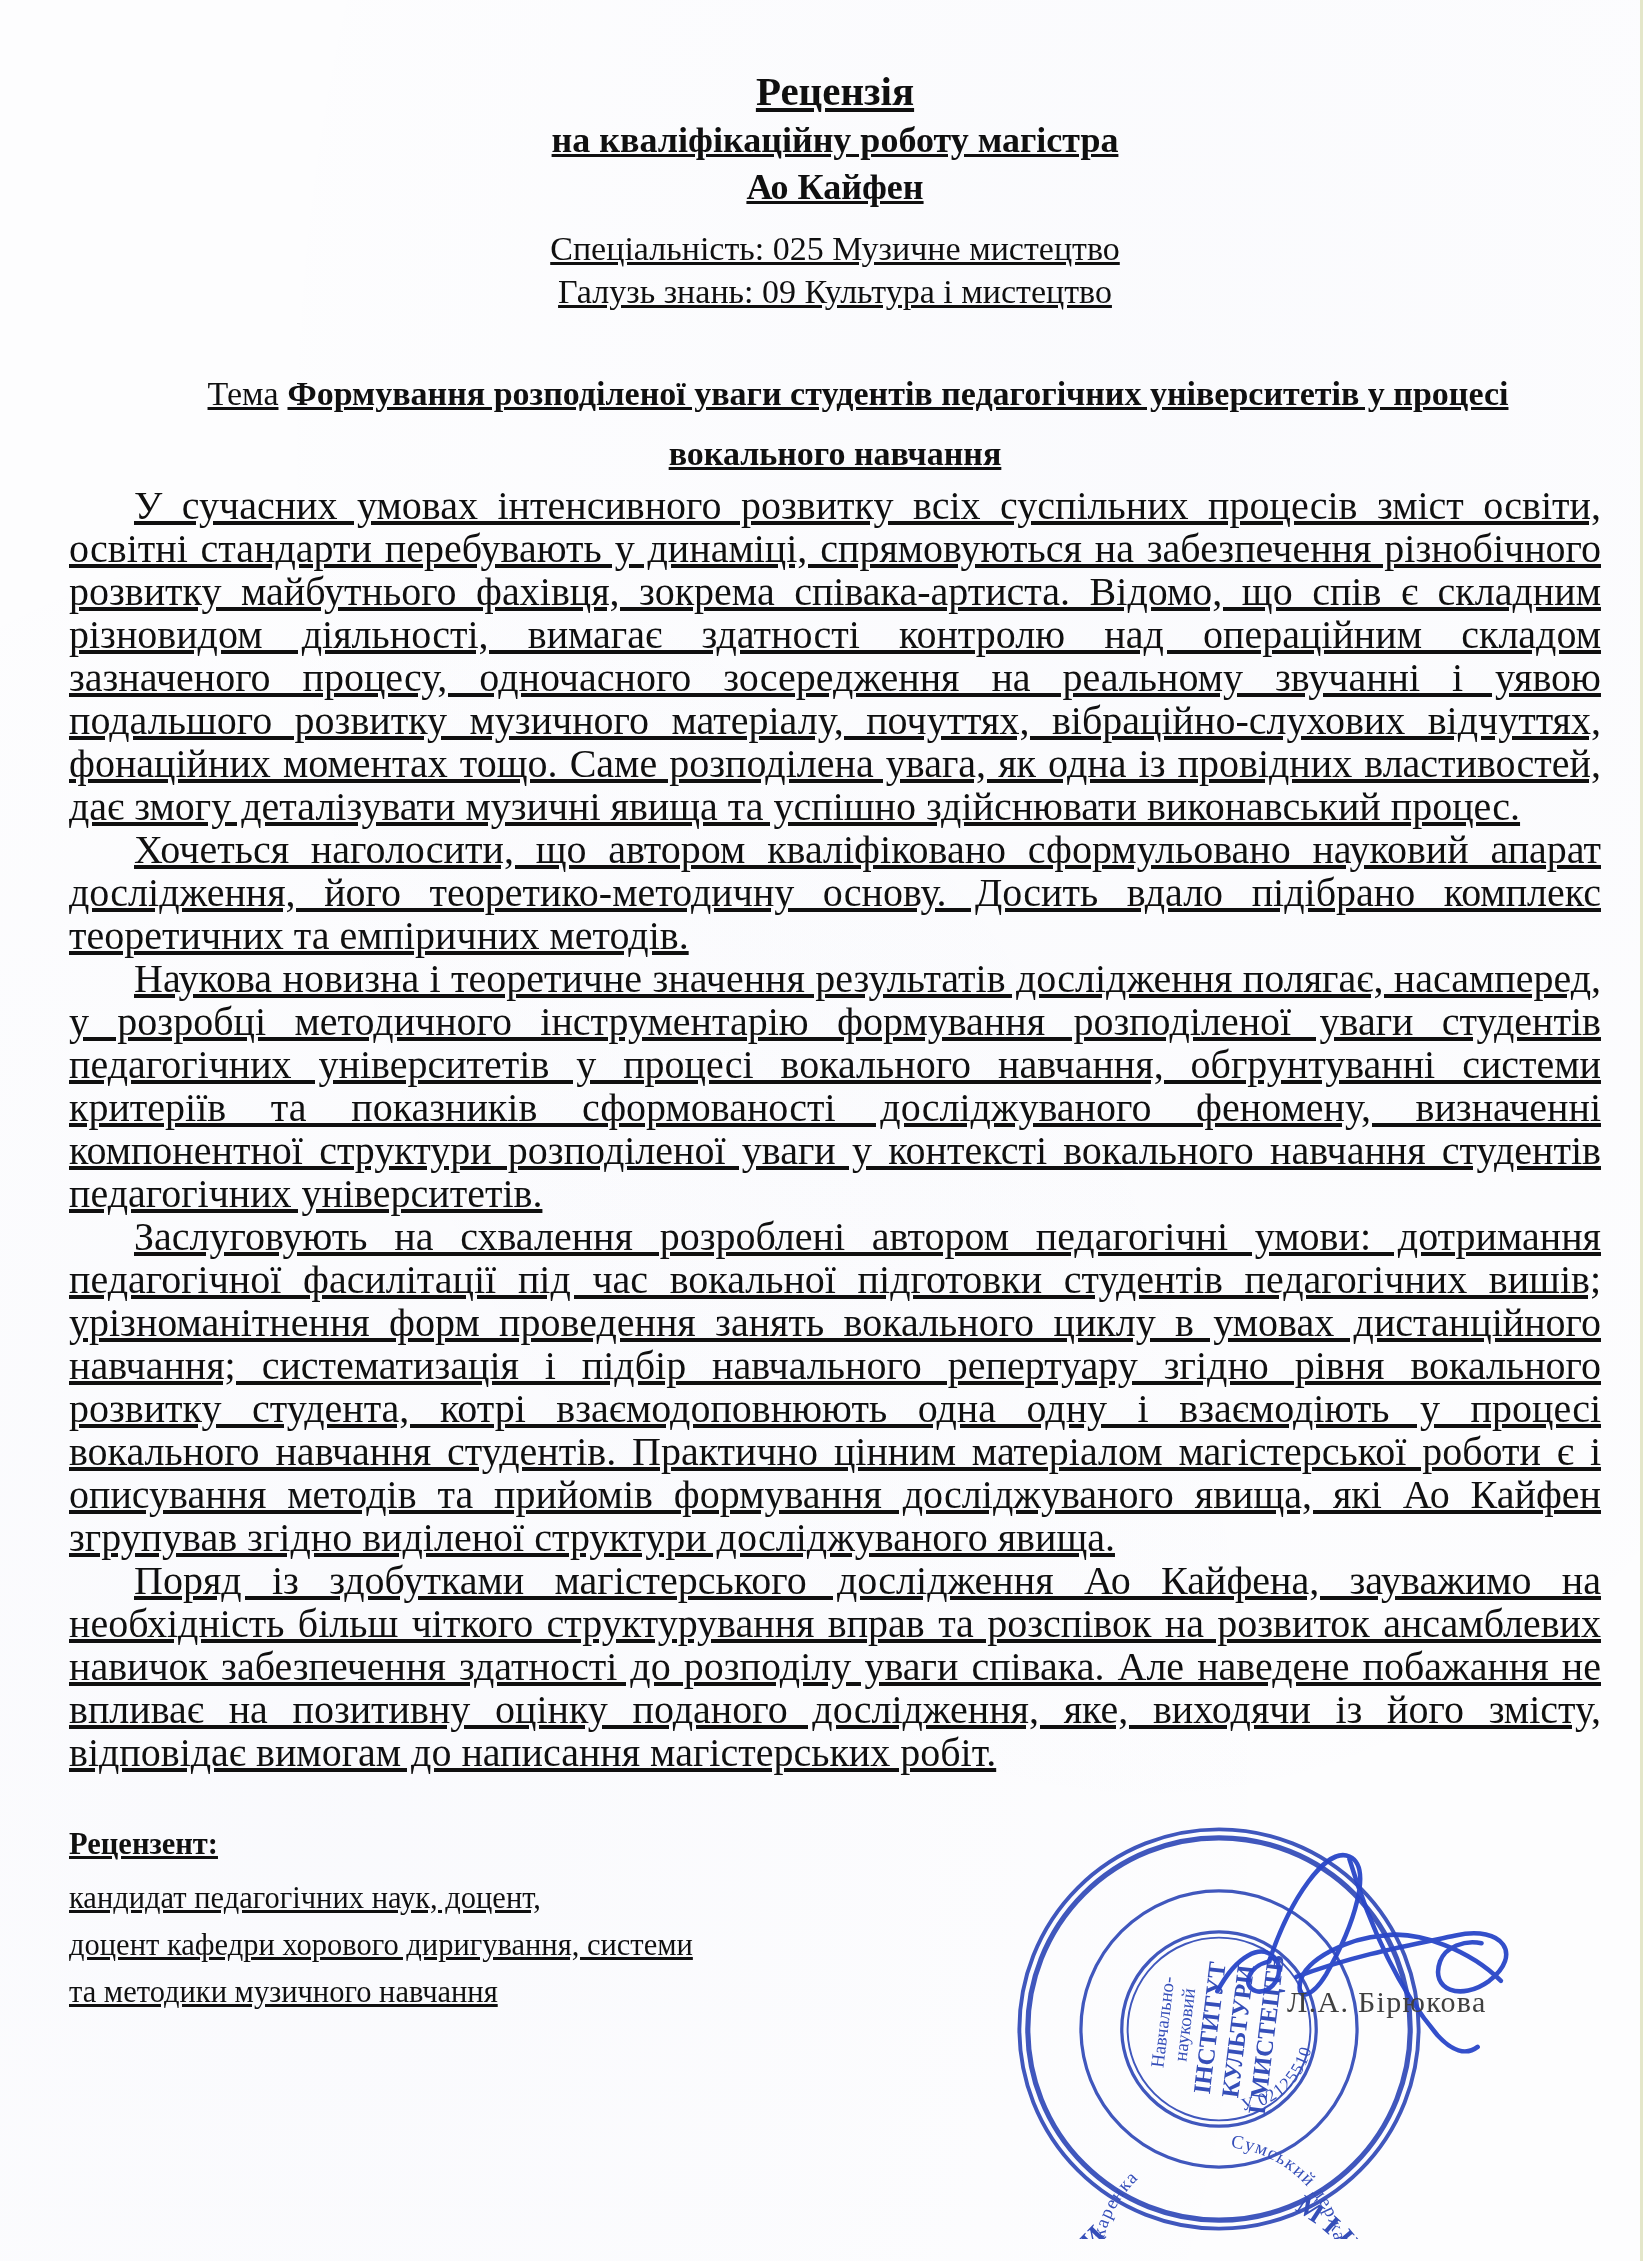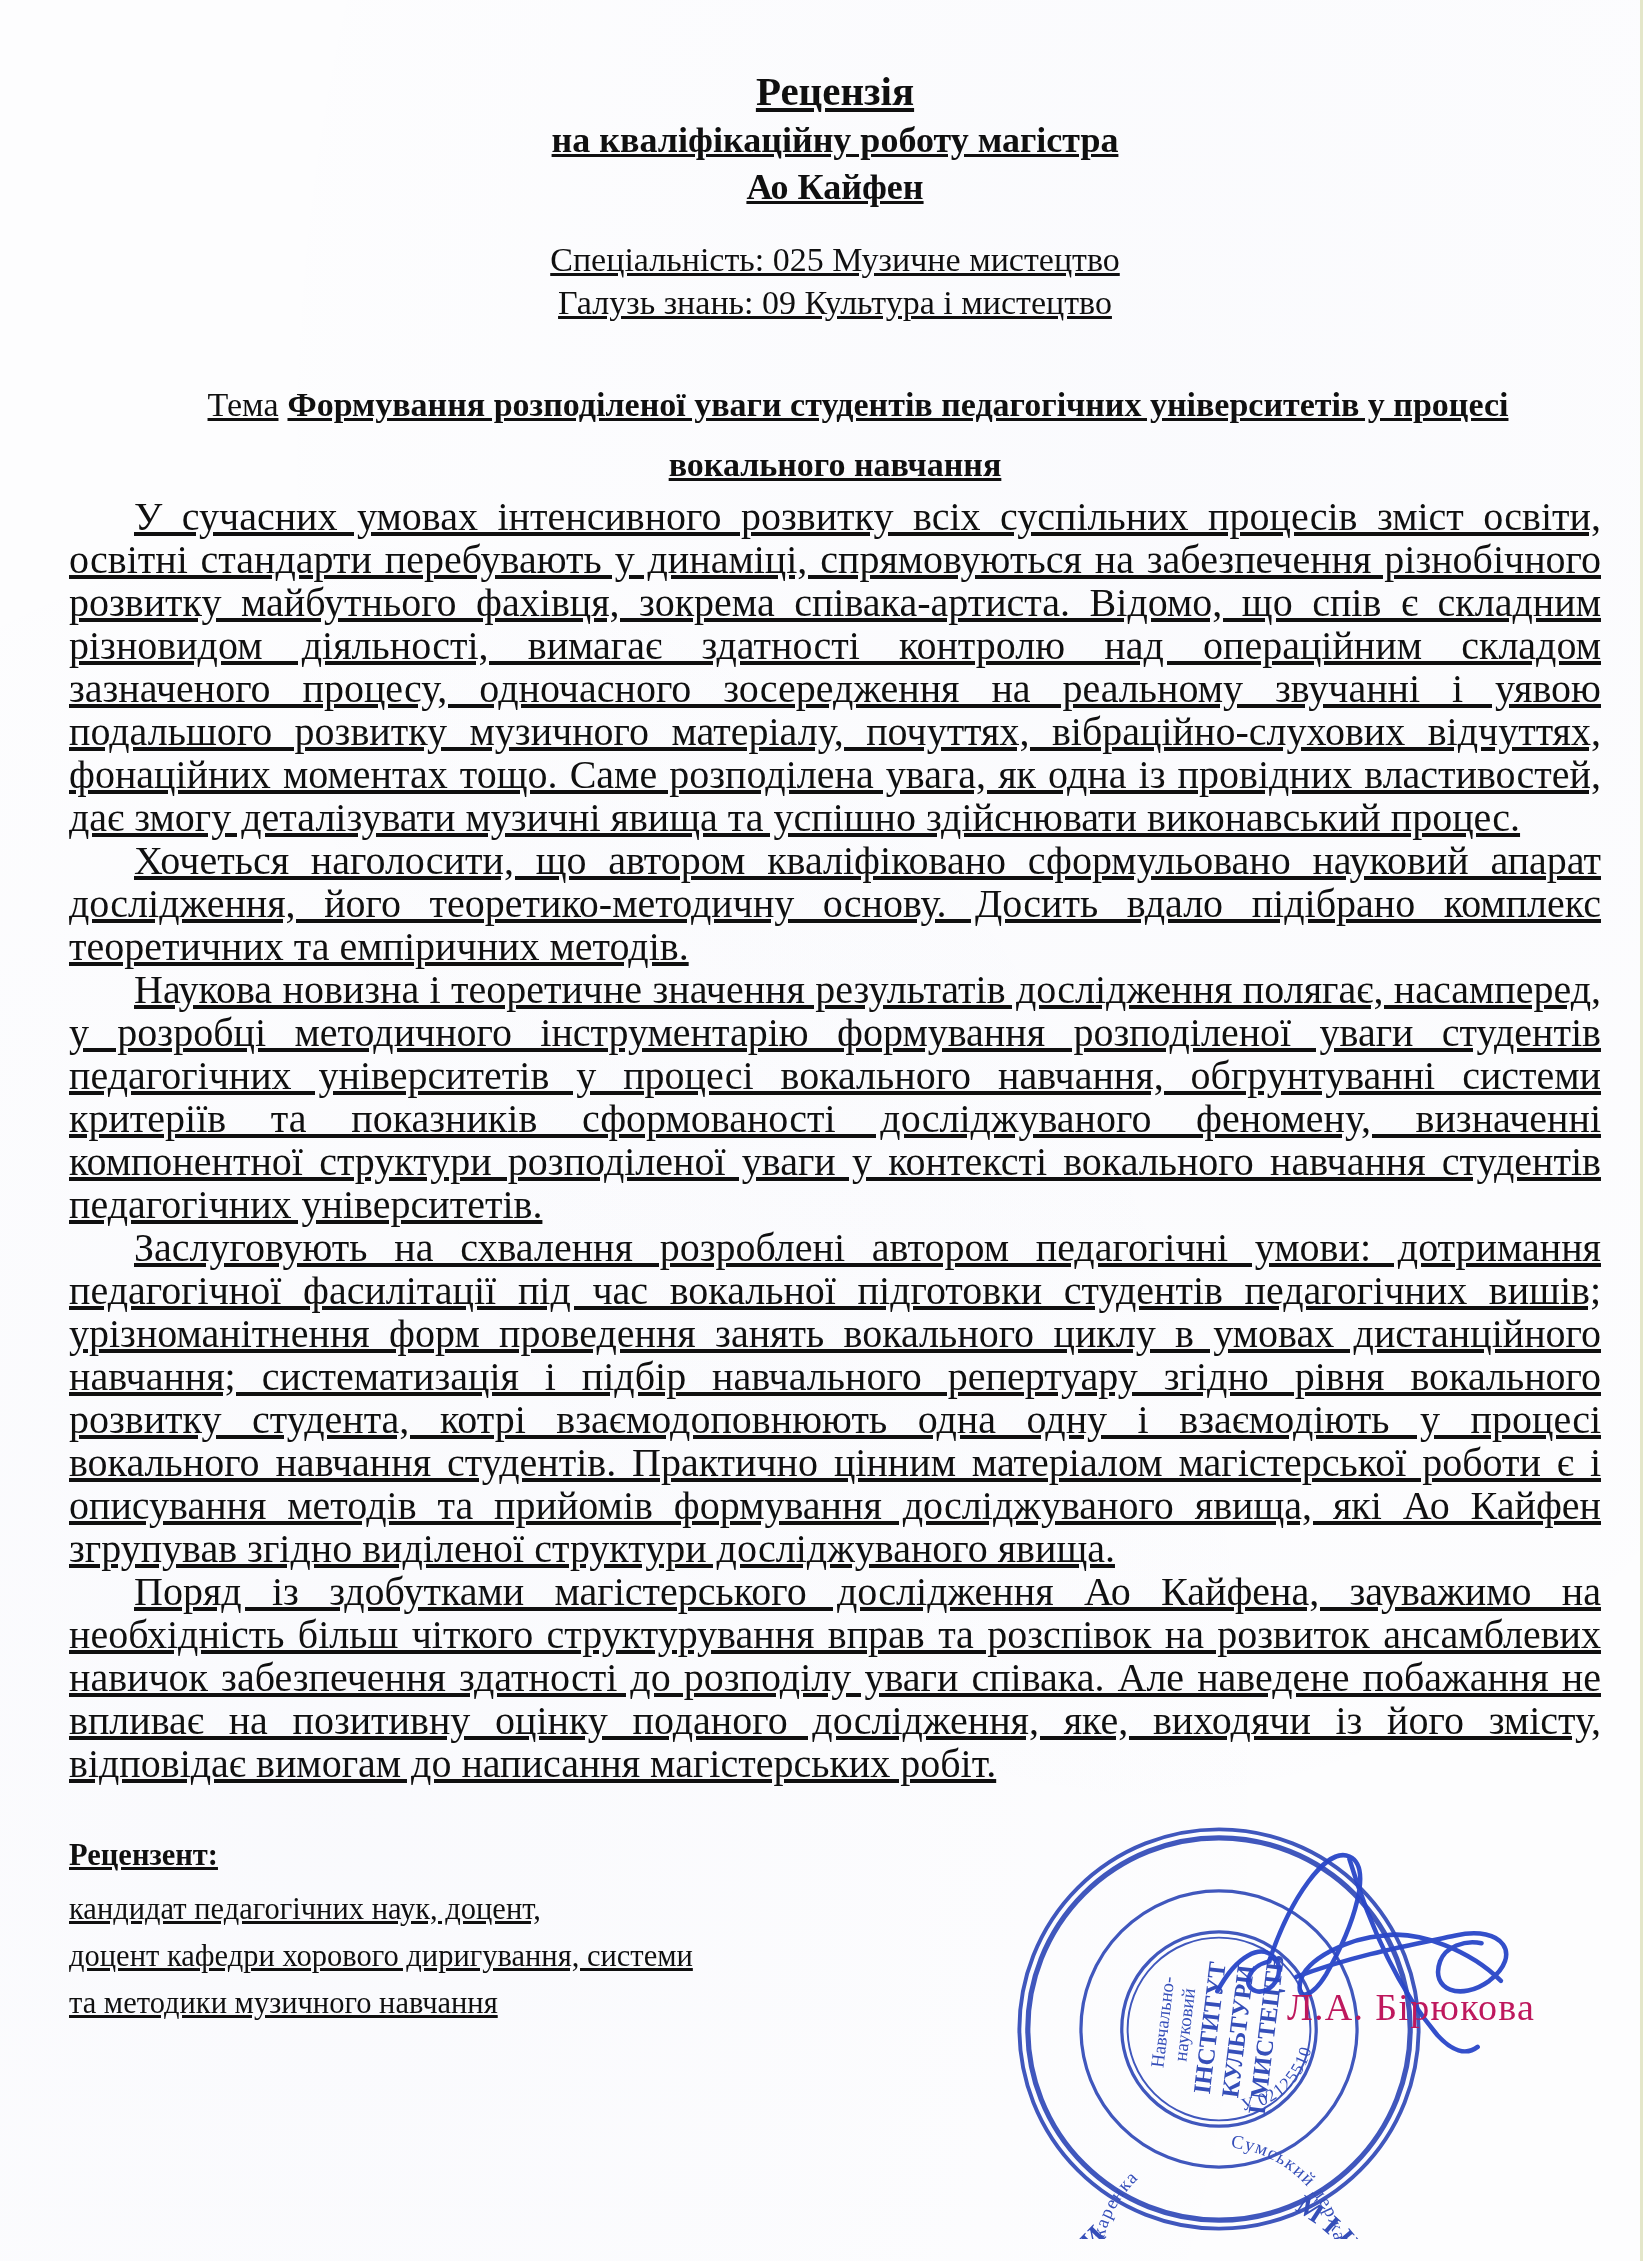--- a/index.html
+++ b/index.html
@@ -16,36 +16,36 @@
   .scan-tint{position:absolute;inset:0;background:
     radial-gradient(ellipse at 70% 20%, rgba(70,90,200,0.015), transparent 60%),
     radial-gradient(ellipse at 20% 80%, rgba(70,90,200,0.02), transparent 55%);
     pointer-events:none;}
   .content{position:relative;padding:65px 42px 0 69px;text-decoration:underline;}
 
   .title-block{text-align:center;}
   .doc-title{font-size:41px;font-weight:bold;line-height:52px;}
   .doc-subtitle{font-size:36px;font-weight:bold;line-height:47px;}
   .doc-author{font-size:36px;font-weight:bold;line-height:47px;}
-  .spec-block{text-align:center;margin-top:27px;}
+  .spec-block{text-align:center;margin-top:16px;}
   .spec-line{font-size:34px;line-height:43px;}
 
   .topic{margin-top:51px;text-align:center;font-size:34px;line-height:60px;}
   .topic-label{font-weight:normal;margin-right:9px;margin-left:46px;}
   .topic-text{font-weight:bold;}
 
   .body-text{font-size:40px;line-height:43px;text-align:justify;}
   .body-text p{margin:0;text-indent:65px;}
 
   .reviewer{margin-top:47px;font-size:30.5px;line-height:47px;max-width:921px;}
   .rev-label{font-weight:bold;margin-bottom:6.5px;}
 
   .seal-wrap{position:absolute;left:1009px;top:1819px;width:420px;height:420px;opacity:0.92;}
   .sig-wrap{position:absolute;left:1199px;top:1828px;width:363px;height:259px;}
-  .sig-name{position:absolute;left:1287px;top:1985px;font-size:38px;color:#be185d;letter-spacing:1.3px;}
+  .sig-name{position:absolute;left:1287px;top:1985px;font-size:30px;color:#404040;letter-spacing:1.3px;}
 </style>
 </head>
 <body>
 
 <div class="page">
   <div class="scan-tint"></div>
 
   <div class="content">
 
     <div class="title-block">

